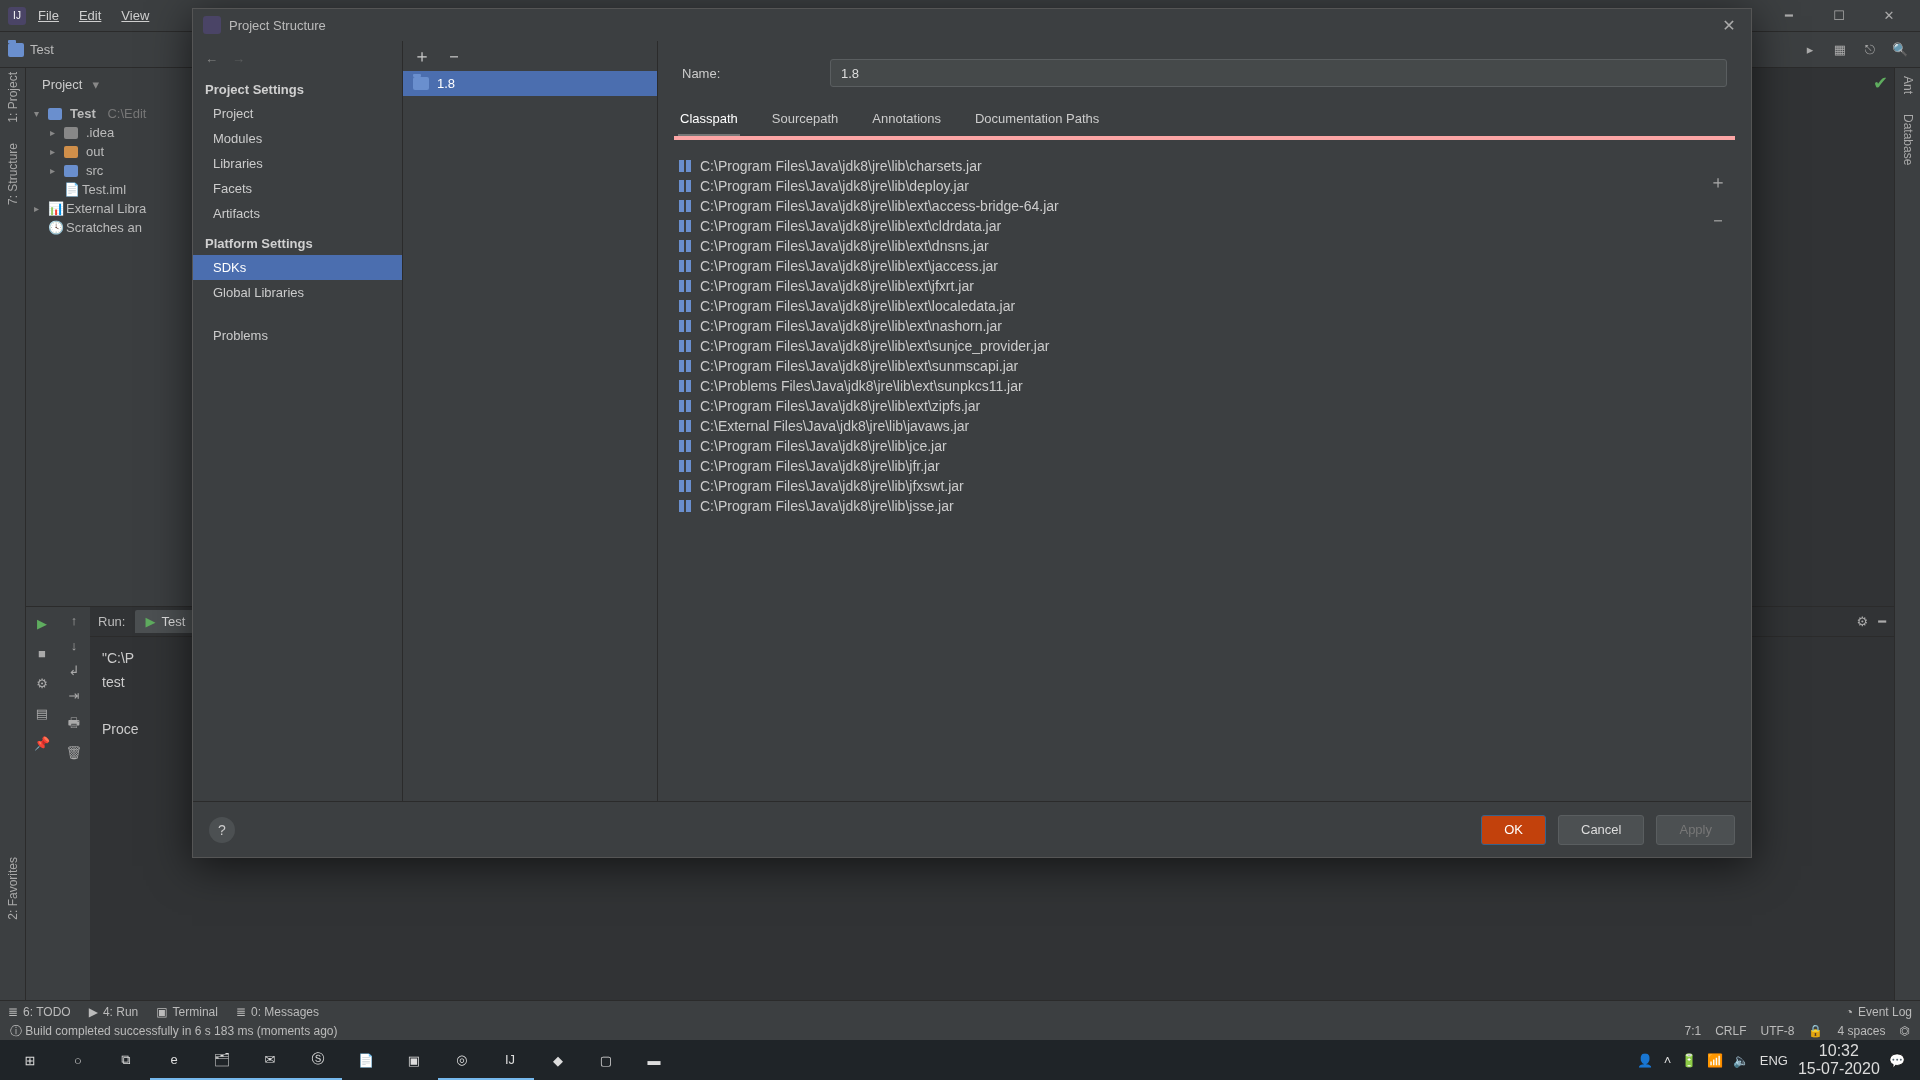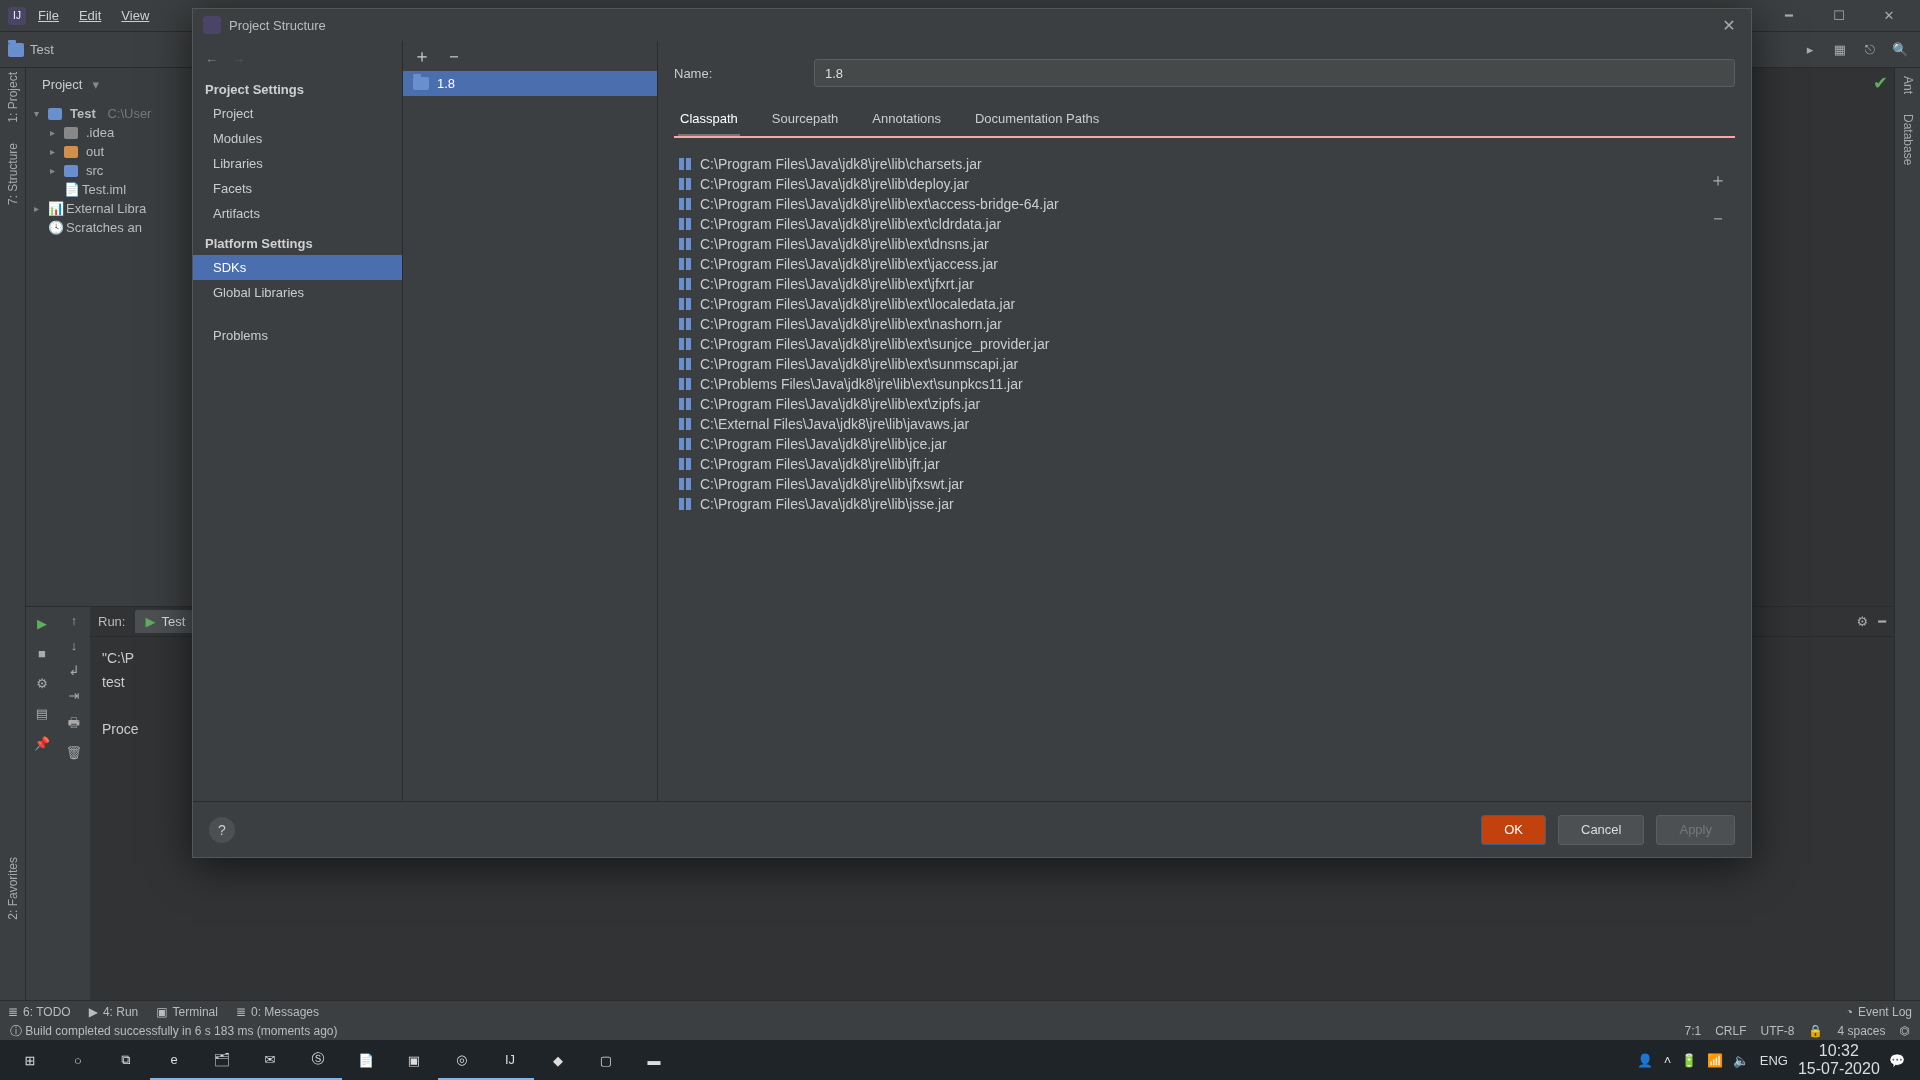--- a/index.html
+++ b/index.html
@@ -82,25 +82,25 @@
 .dialog .sidenav .navhdr { display:flex; gap:14px; padding:6px 12px; align-items:center; color:#888; }
 .dialog .sidenav .grp { color:#d0d0d0; font-weight:600; padding:10px 12px 4px; }
 .dialog .sidenav .nitem { padding:5px 20px; color:#ccc; cursor:pointer; }
 .dialog .sidenav .nitem.sel { background:#4b6eaf; color:#fff; }
 .dialog .sdklist { width:255px; border-right:1px solid #2b2b2b; display:flex; flex-direction:column; }
 .dialog .sdklist .sdktools { height:30px; display:flex; align-items:center; gap:14px; padding:0 10px; color:#ccc; }
 .dialog .sdklist .sdkrow { background:#4b6eaf; color:#fff; padding:5px 10px; display:flex; align-items:center; gap:8px; }
 .dialog .sdklist .fld { width:16px; height:13px; background:#6a8fce; border-radius:2px; position:relative; }
 .dialog .sdklist .fld::before { content:""; position:absolute; top:-3px; left:0; width:8px; height:3px; background:#6a8fce; border-radius:1px; }
 .dialog .detail { flex:1; display:flex; flex-direction:column; padding:10px 16px 0 16px; min-width:0; }
-.dialog .row { display:flex; align-items:center; margin:8px 0; gap:20px; }
+.dialog .row { display:flex; align-items:center; margin:8px 8px; gap:28px; }
 .dialog .lbl { width:120px; color:#ccc; }
 .dialog .inputlike { flex:1; background:#45494a; border:1px solid #5a5e60; border-radius:3px; height:28px; display:flex; align-items:center; padding:0 10px; color:#ddd; }
 .dialog .pathbrowse { width:26px; display:flex; align-items:center; justify-content:center; color:#888; }
-.dialog .tabs { display:flex; gap:30px; border-bottom:2px solid #fca5a5; margin-top:8px; padding:0 4px; }
+.dialog .tabs { display:flex; gap:30px; border-bottom:4px solid #fca5a5; margin-top:8px; padding:0 4px; }
 .dialog .tabs .tab { padding:8px 2px; color:#ccc; cursor:pointer; border-bottom:2px solid transparent; }
 .dialog .tabs .tab.sel { color:#fff; border-bottom-color:#777; }
 .dialog .jarlist { flex:1; overflow:auto; padding:6px 0; position:relative; }
 .dialog .jarrow { display:flex; align-items:center; gap:8px; padding:2px 4px; color:#ccc; font-size:14px; }
 .dialog .jaricon { width:14px; height:14px; }
 .jaricon svg { width:14px; height:14px; }
 .dialog .sidebtns { width:34px; display:flex; flex-direction:column; align-items:center; padding-top:20px; gap:14px; color:#aaa; }
 
 .dialog .footer { height:56px; display:flex; align-items:center; padding:0 16px; gap:12px; border-top:1px solid #2b2b2b; }
 .dialog .helpbtn { width:26px; height:26px; border-radius:50%; background:#4c5052; color:#ccc; display:flex; align-items:center; justify-content:center; font-size:14px; }
@@ -153,21 +153,21 @@
   <div class="projectpanel">
     <div class="header">
       <span class="fld blue"></span>
       <span>Project</span>
       <span style="margin-left:4px; color:#888;">▾</span>
     </div>
     <div class="tree">
       <div class="node">
         <span class="arrow">▾</span><span class="fld blue"></span>
         <b>Test</b>&nbsp;
-        <span class="subtle">C:\User</span>
+        <span class="subtle">C:\Edit</span>
       </div>
       <div class="node ind1">
           <span class="arrow">▸</span>
           <span class="fld grey"></span>
           <span>.idea</span>
         </div>
       <div class="node ind1">
           <span class="arrow">▸</span>
           <span class="fld orange"></span>
           <span>out</span>

